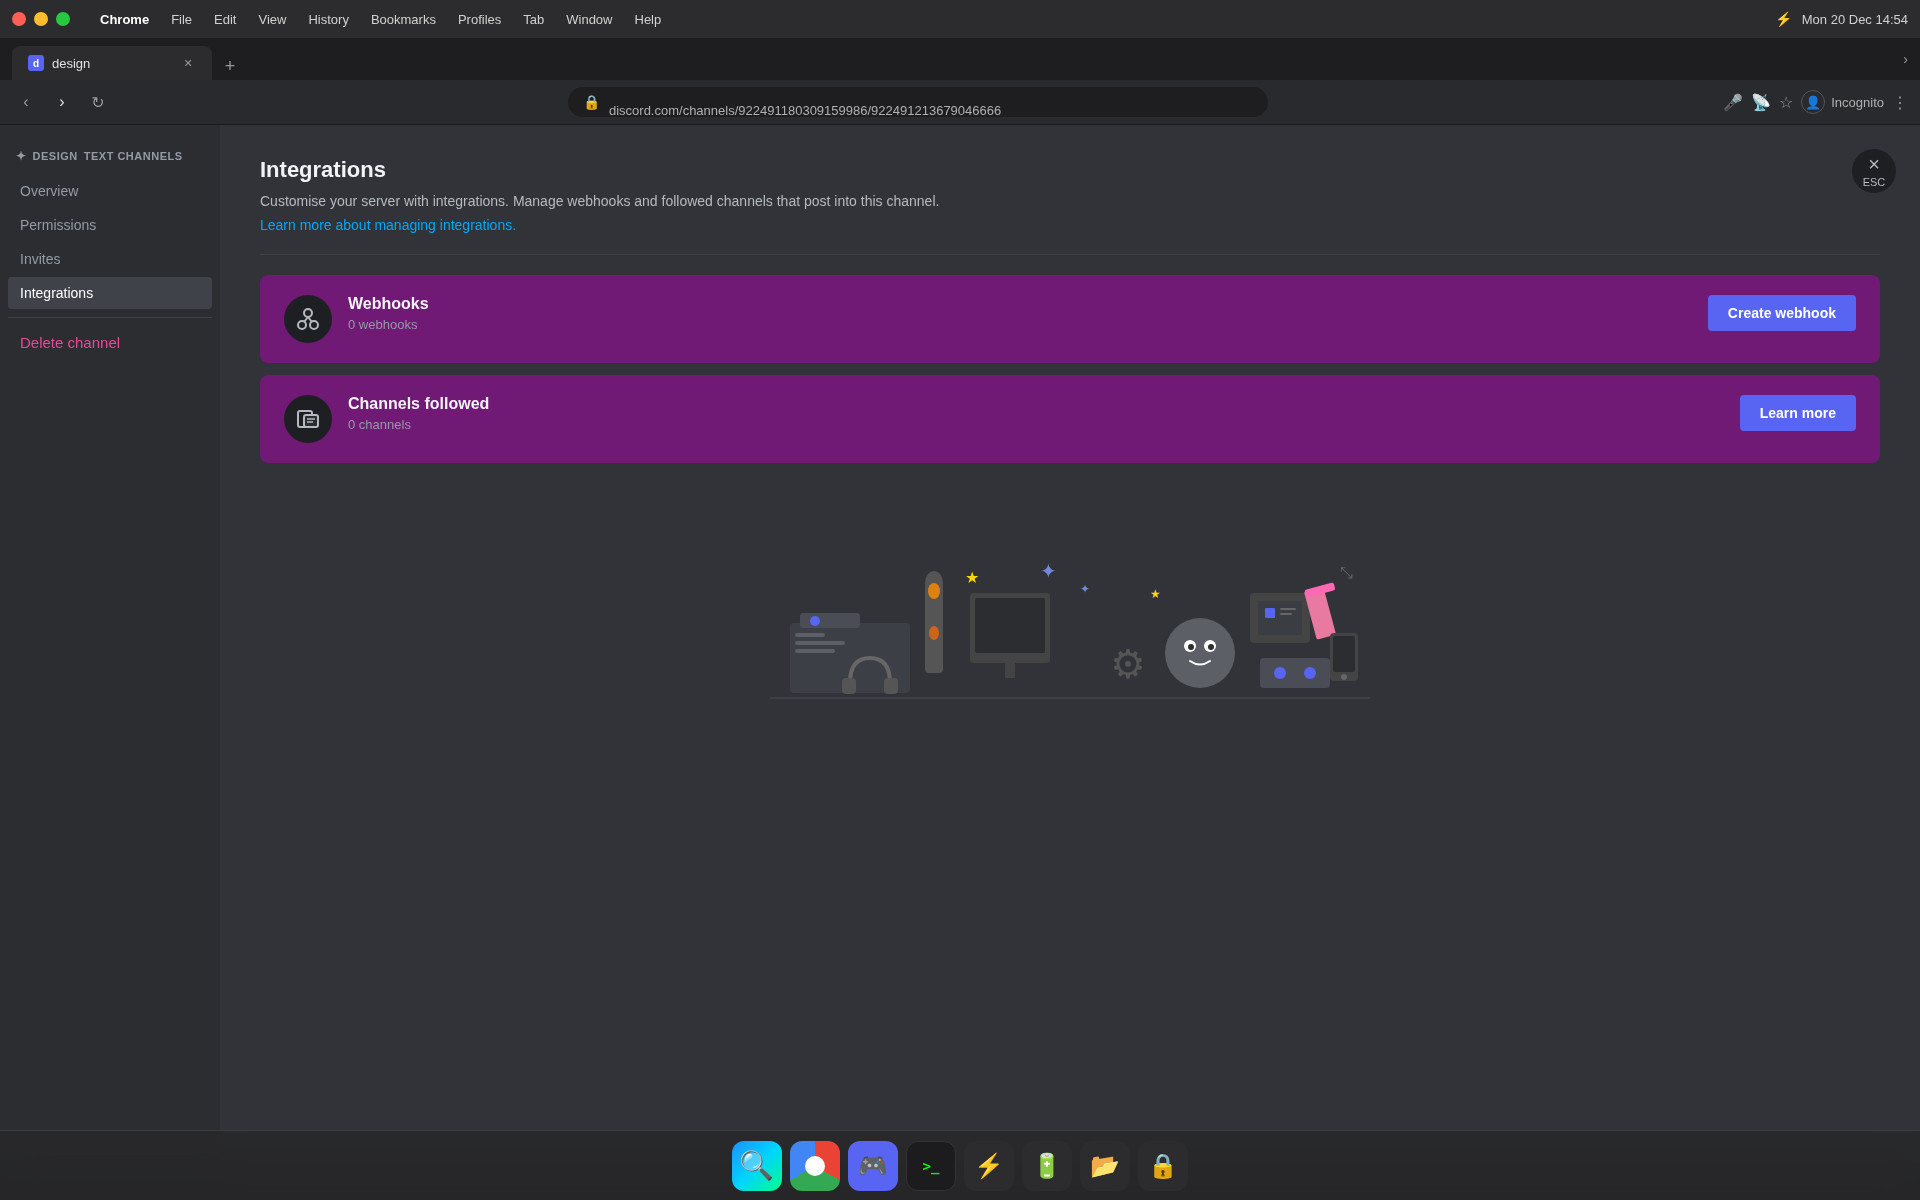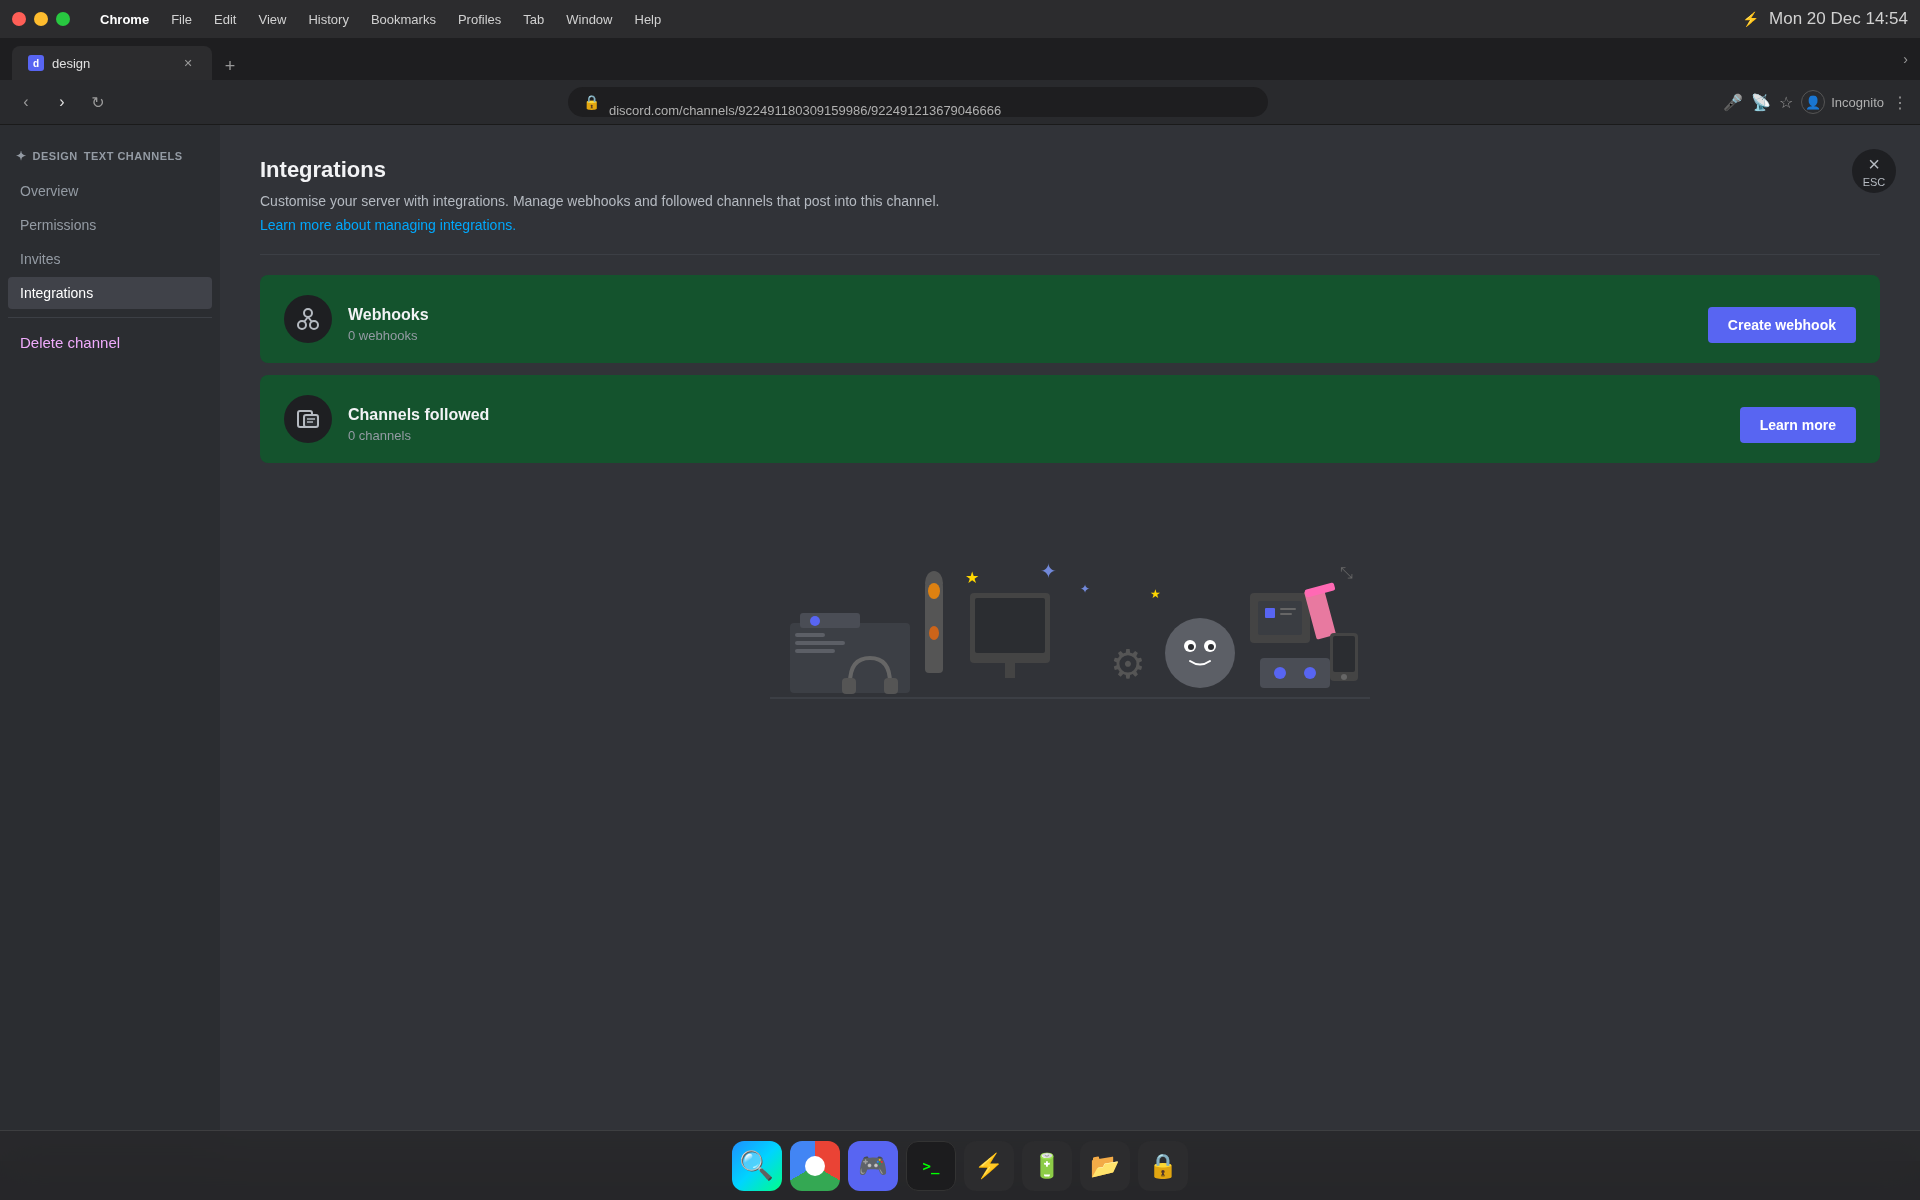--- a/index.html
+++ b/index.html
@@ -64,21 +64,21 @@
       right: 12px;
       display: flex;
       align-items: center;
       gap: 16px;
       color: #d1d1d1;
       font-size: 13px;
     }
 
     .mac-time {
       color: #d1d1d1;
-      font-size: 17px;
+      font-size: 13px;
     }
 
     .mac-icons {
       display: flex;
       gap: 10px;
       align-items: center;
     }
 
     .mac-icon {
       width: 16px;
@@ -300,21 +300,21 @@
       background: #3c3f45;
       margin: 8px 0;
     }
 
     .sidebar-delete {
       display: flex;
       align-items: center;
       padding: 8px 12px;
       border-radius: 4px;
       cursor: pointer;
-      color: #f0abfc;
+      color: #ec4899;
       font-size: 15px;
       margin-top: 4px;
     }
 
     
     .main-panel {
       flex: 1;
       padding: 32px 40px;
       overflow-y: auto;
       background: #313338;
@@ -370,25 +370,25 @@
       cursor: pointer;
     }
 
     .divider {
       height: 1px;
       background: #3c3f45;
       margin: 20px 0;
     }
 
     .integration-card {
-      background: #14532d;
+      background: #701a75;
       border-radius: 8px;
       padding: 20px 24px;
       display: flex;
-      align-items: flex-end;
+      align-items: flex-start;
       gap: 16px;
       margin-bottom: 12px;
     }
 
     .integration-icon {
       width: 48px;
       height: 48px;
       background: #1e1f22;
       border-radius: 50%;
       display: flex;

